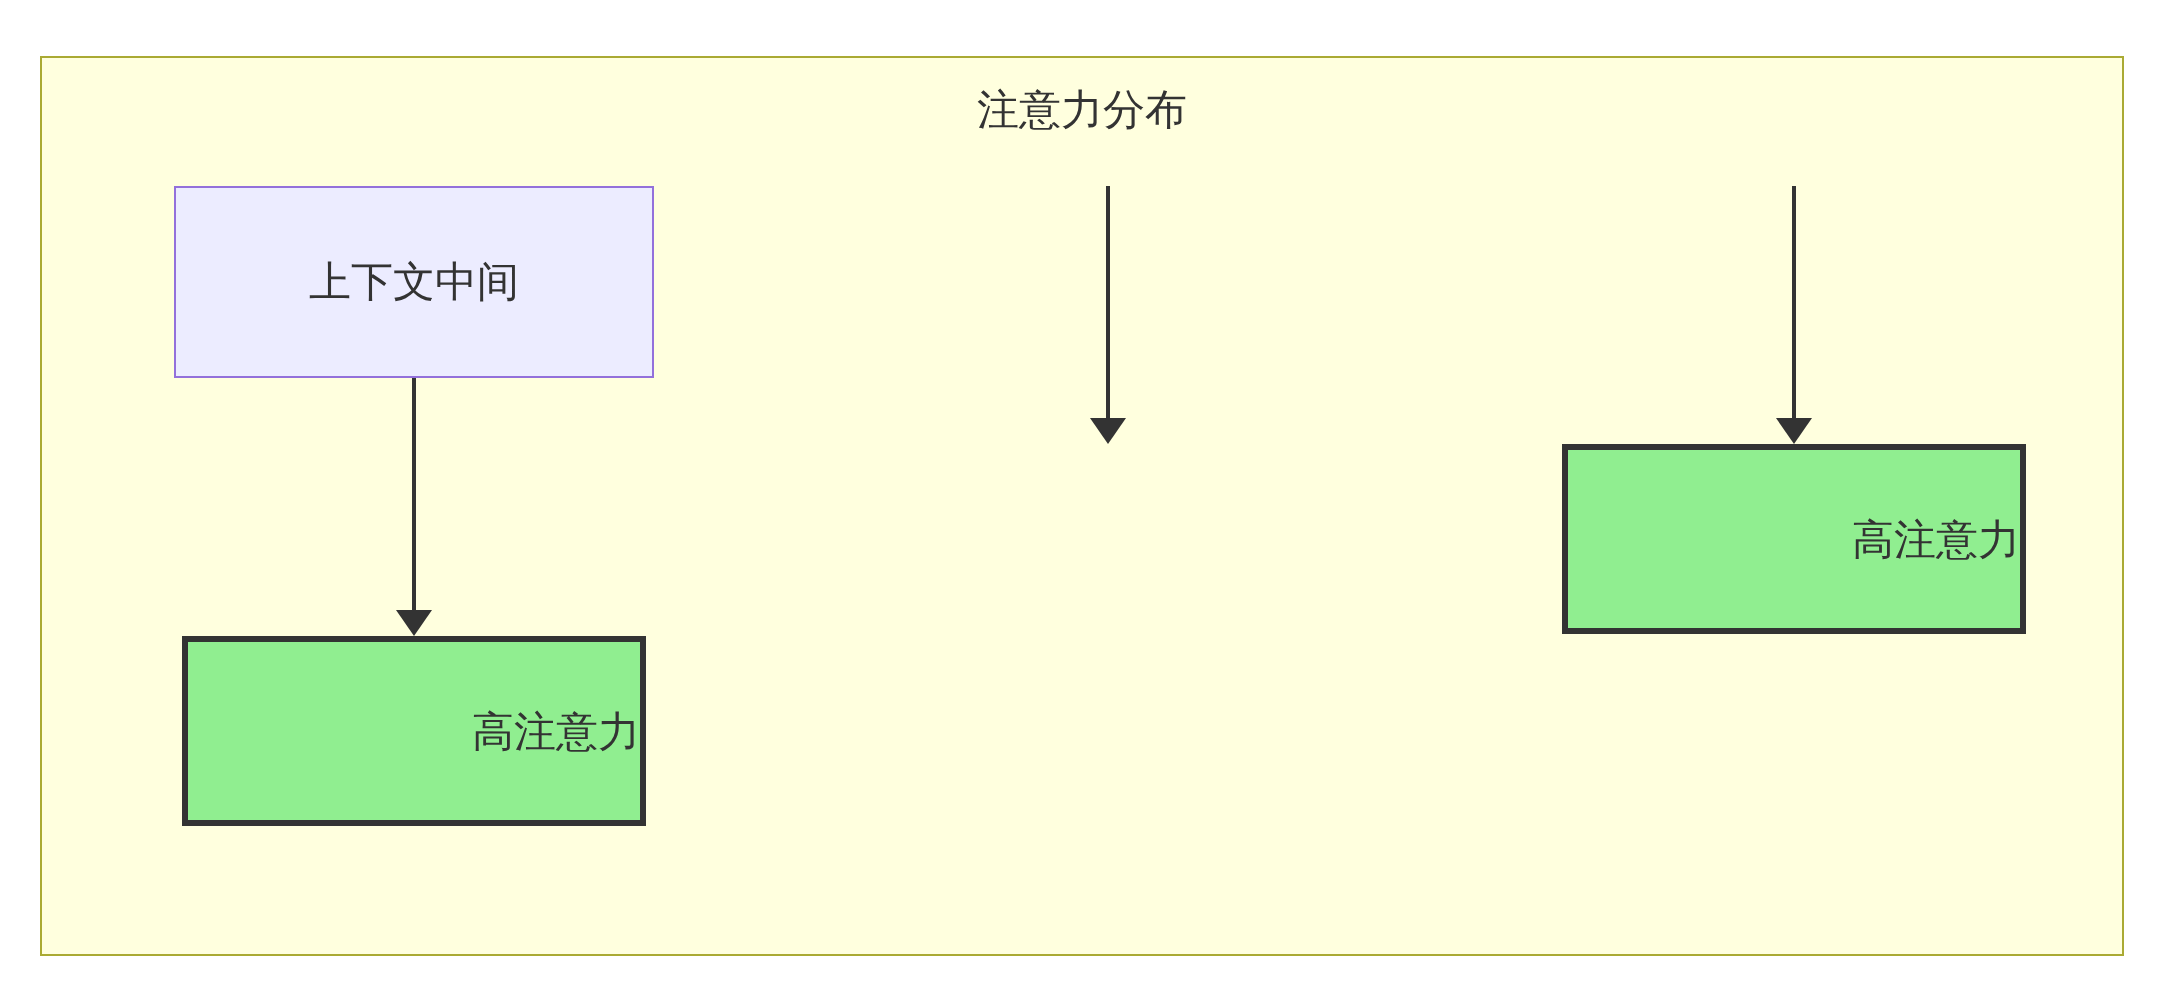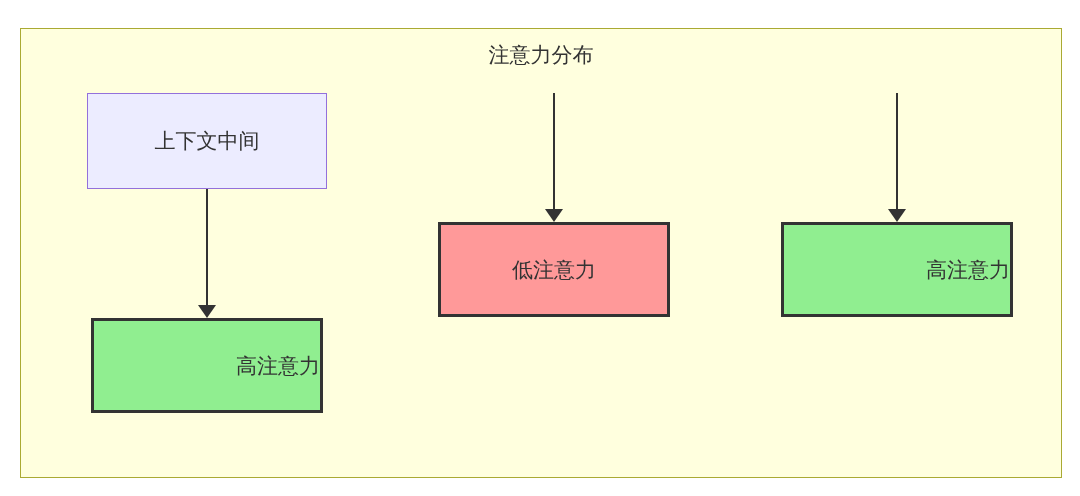--- a/index.html
+++ b/index.html
@@ -100,23 +100,20 @@
         <div class="node target high">
           <span class="node-label">高注意力</span>
         </div>
       </div>
 
       <div class="col">
         <div class="arrow">
           <div class="arrow-line"></div>
           <div class="arrow-head"></div>
         </div>
-        <div class="node target low">
-          <span class="node-label">低注意力</span>
-        </div>
       </div>
 
       <div class="col">
         <div class="arrow">
           <div class="arrow-line"></div>
           <div class="arrow-head"></div>
         </div>
         <div class="node target high">
           <span class="node-label">高注意力</span>
         </div>

